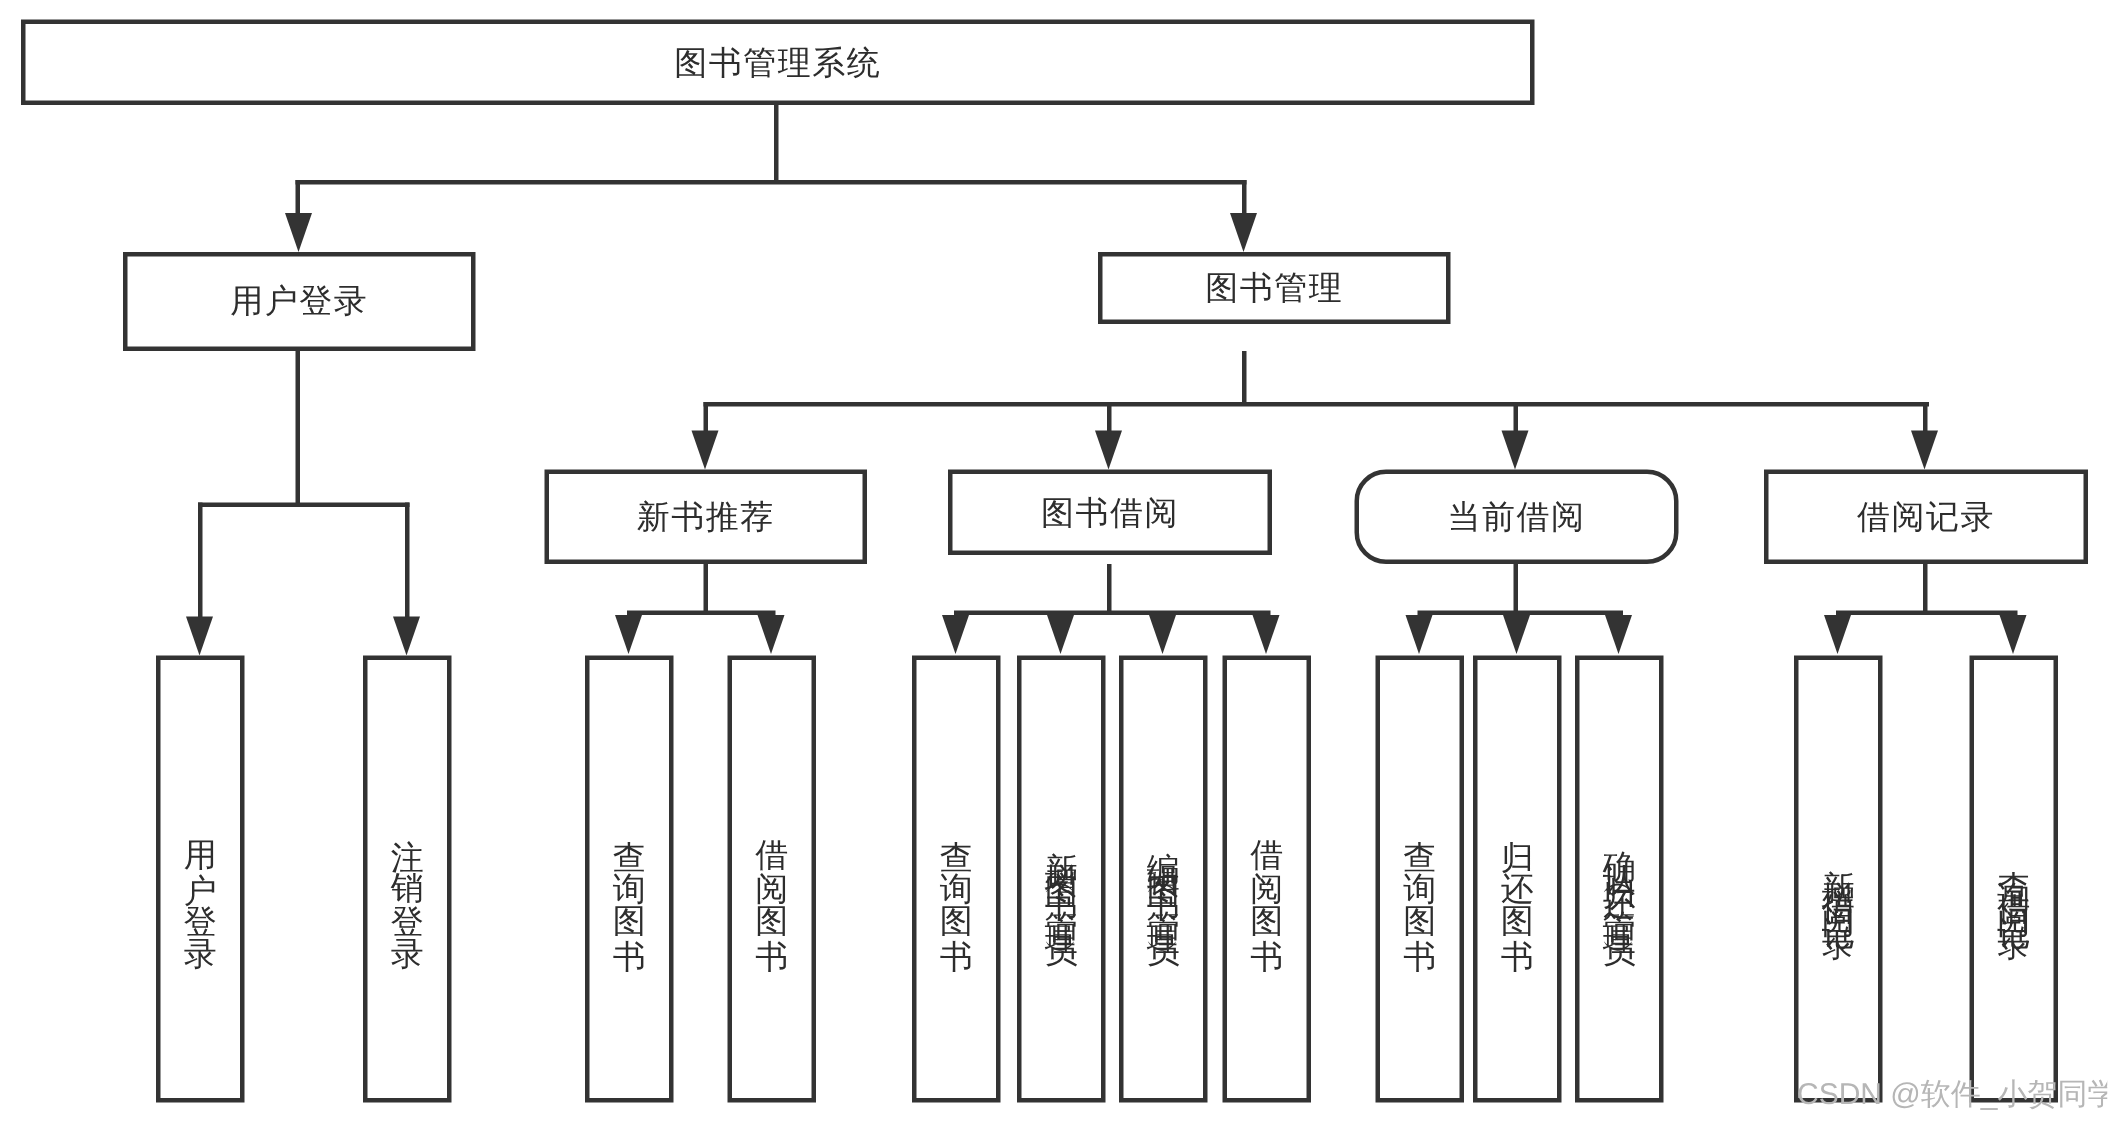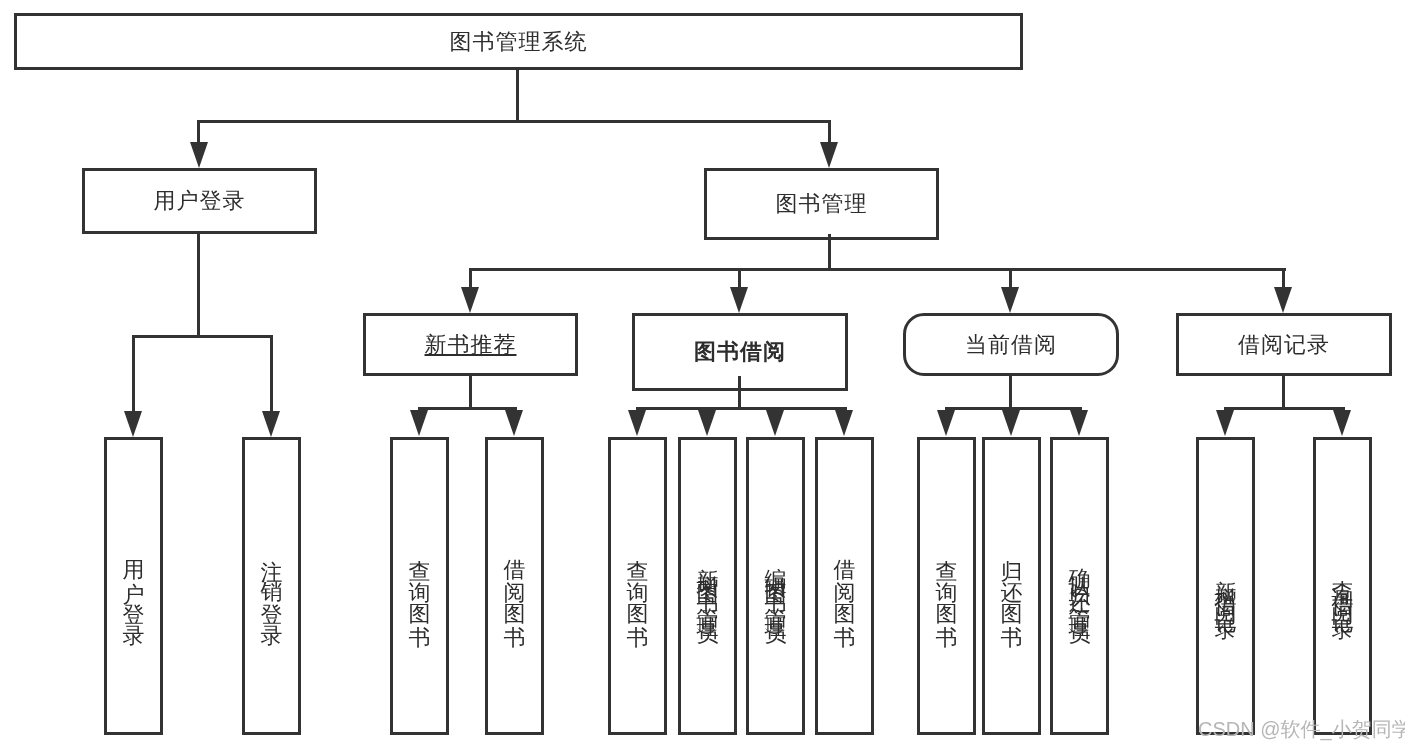--- a/index.html
+++ b/index.html
@@ -85,21 +85,21 @@
   <div class="vline" style="left:516px;top:69px;height:52px;"></div>
   <div class="hline" style="left:197px;top:120px;width:634px;"></div>
   <div class="vline" style="left:197px;top:120px;height:24px;"></div>
   <div class="arrow" style="left:190px;top:142px;"></div>
   <div class="vline" style="left:828px;top:120px;height:24px;"></div>
   <div class="arrow" style="left:820px;top:142px;"></div>
 
   <div class="box" style="left:82px;top:168px;width:235px;height:66px;">
     <span>用户登录</span>
   </div>
-  <div class="box" style="left:704px;top:168px;width:235px;height:72px;">
+  <div class="box" style="left:732px;top:168px;width:235px;height:48px;">
     <span>图书管理</span>
   </div>
 
   <div class="vline" style="left:197px;top:234px;height:103px;"></div>
   <div class="hline" style="left:132px;top:335px;width:141px;"></div>
   <div class="vline" style="left:132px;top:335px;height:78px;"></div>
   <div class="arrow" style="left:124px;top:411px;"></div>
   <div class="vline" style="left:270px;top:335px;height:78px;"></div>
   <div class="arrow" style="left:262px;top:411px;"></div>
 
@@ -107,24 +107,24 @@
   <div class="hline" style="left:469px;top:268px;width:817px;"></div>
   <div class="vline" style="left:469px;top:268px;height:22px;"></div>
   <div class="arrow" style="left:461px;top:287px;"></div>
   <div class="vline" style="left:738px;top:268px;height:22px;"></div>
   <div class="arrow" style="left:730px;top:287px;"></div>
   <div class="vline" style="left:1009px;top:268px;height:22px;"></div>
   <div class="arrow" style="left:1001px;top:287px;"></div>
   <div class="vline" style="left:1282px;top:268px;height:22px;"></div>
   <div class="arrow" style="left:1274px;top:287px;"></div>
 
-  <div class="box" style="left:363px;top:313px;width:215px;height:63px;text-decoration:underline;">
+  <div class="box" style="left:363px;top:313px;width:215px;height:63px;">
     <span>新书推荐</span>
   </div>
-  <div class="box" style="left:632px;top:313px;width:216px;height:78px;font-weight:bold;">
+  <div class="box" style="left:632px;top:313px;width:216px;height:57px;">
     <span>图书借阅</span>
   </div>
   <div class="box" style="left:903px;top:313px;width:216px;height:63px;border-radius:21px;">
     <span>当前借阅</span>
   </div>
   <div class="box" style="left:1176px;top:313px;width:216px;height:63px;">
     <span>借阅记录</span>
   </div>
 
   <div class="vline" style="left:469px;top:376px;height:34px;"></div>

